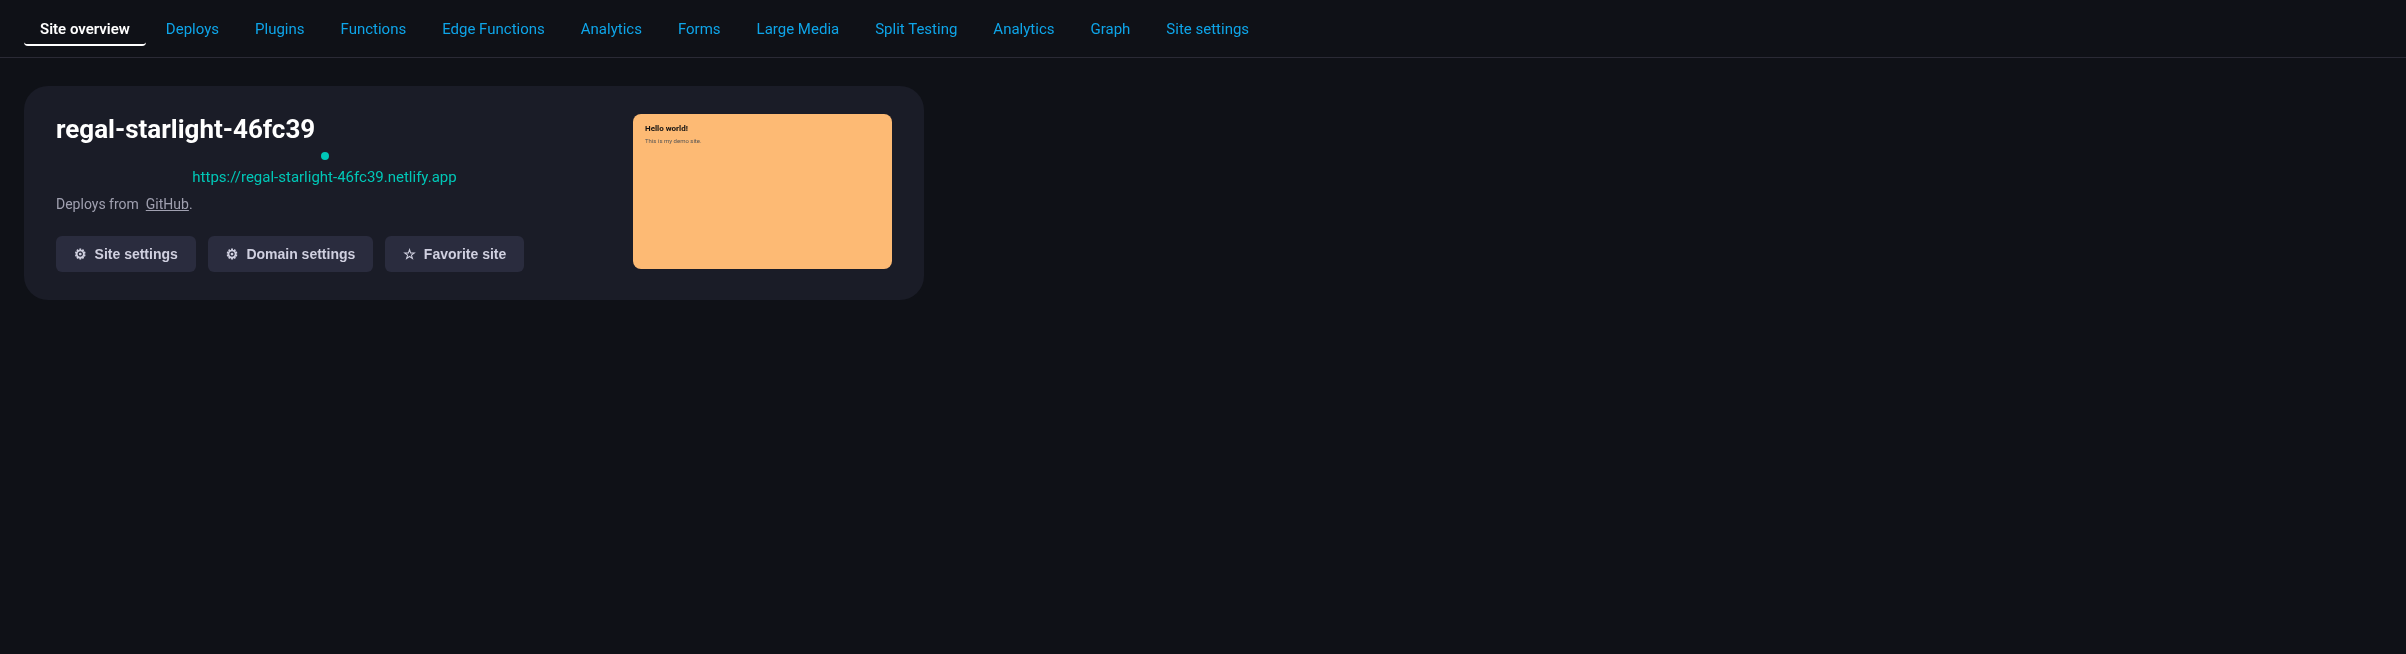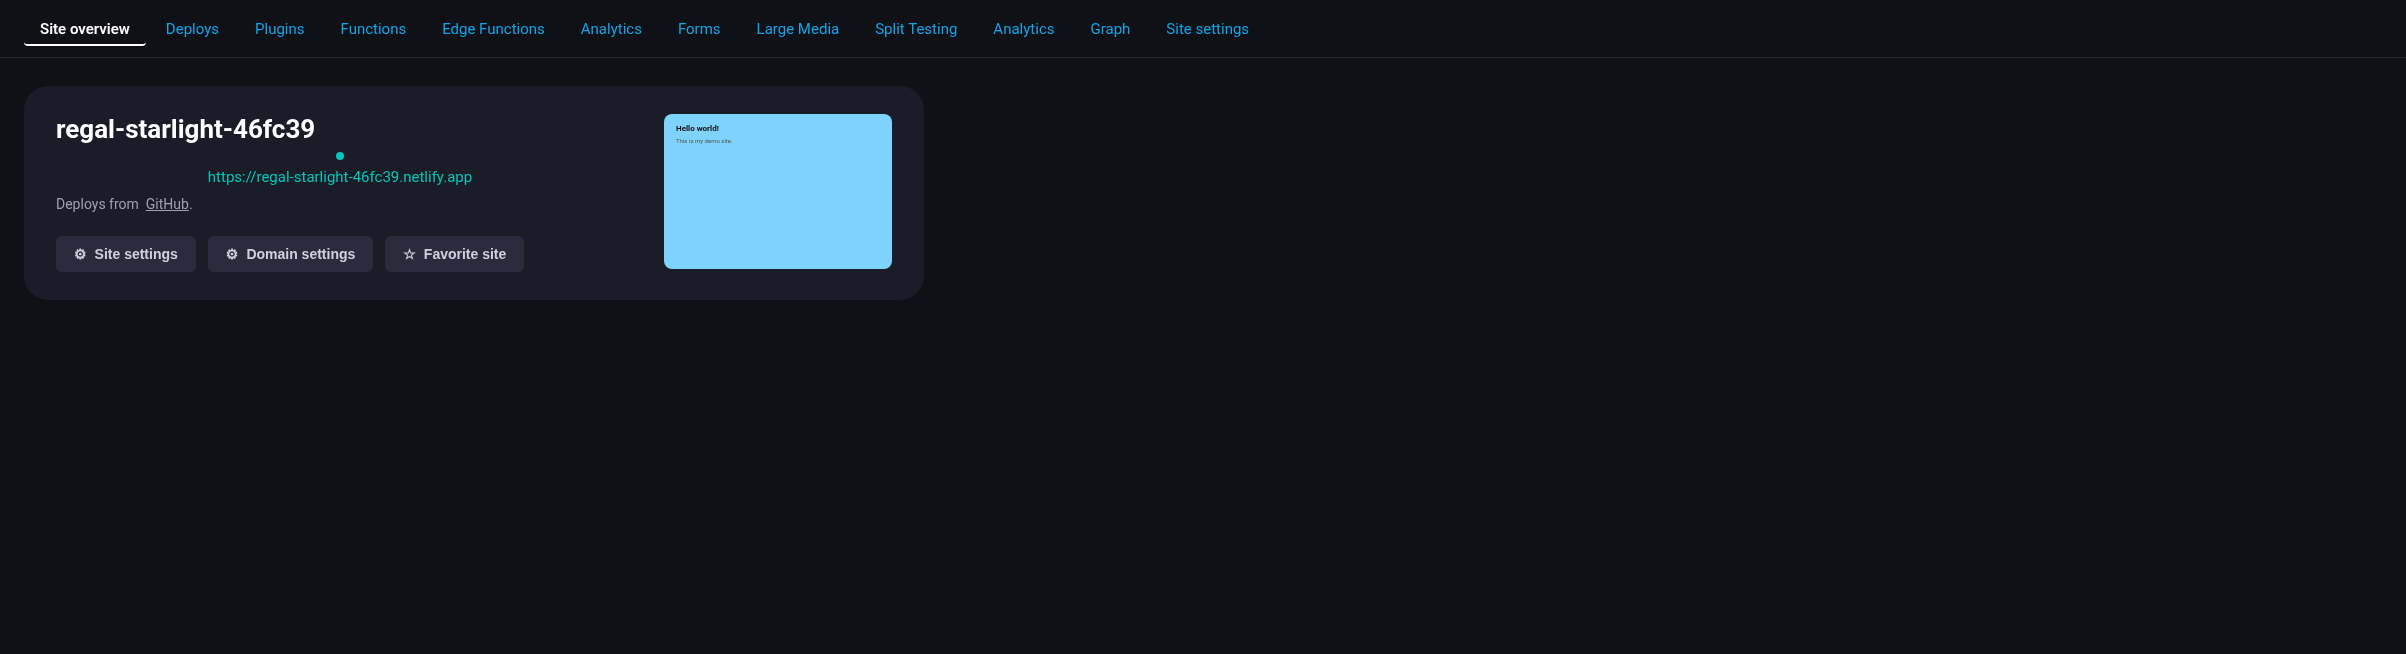--- a/index.html
+++ b/index.html
@@ -135,23 +135,23 @@
       color: #d0d0e0;
       transition: background-color 0.2s;
     }
 
     .btn-icon {
       font-size: 14px;
     }
 
     
     .site-preview {
-      width: 228px;
+      width: 259px;
       height: 155px;
-      background-color: #7dd3fc;
+      background-color: #fdba74;
       border-radius: 8px;
       overflow: hidden;
       flex-shrink: 0;
       display: flex;
       flex-direction: column;
       padding: 10px 12px;
     }
 
     .preview-hello {
       font-size: 8px;

